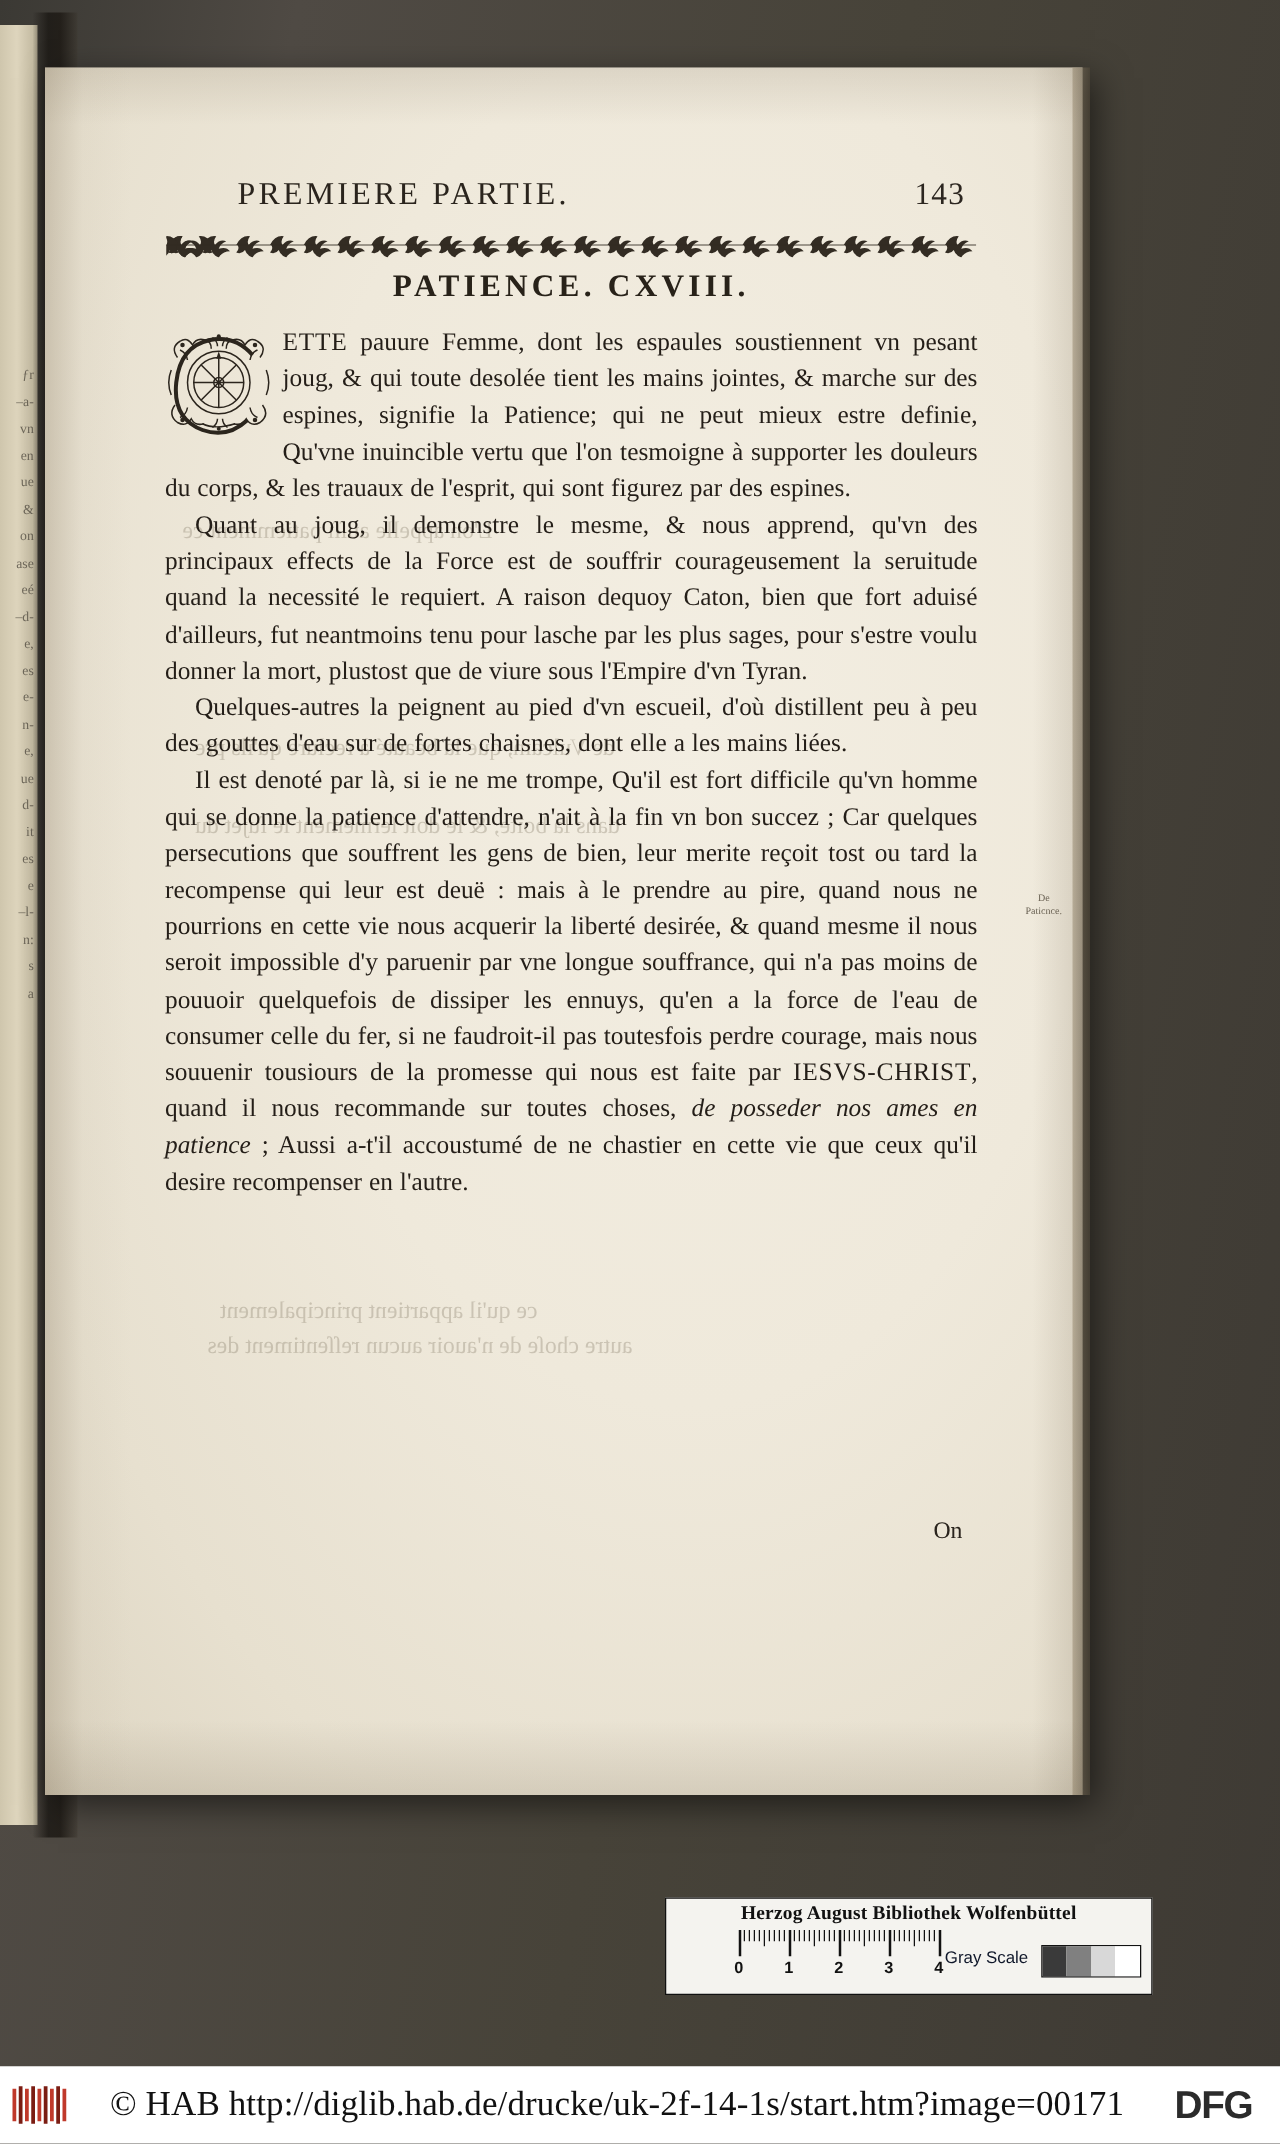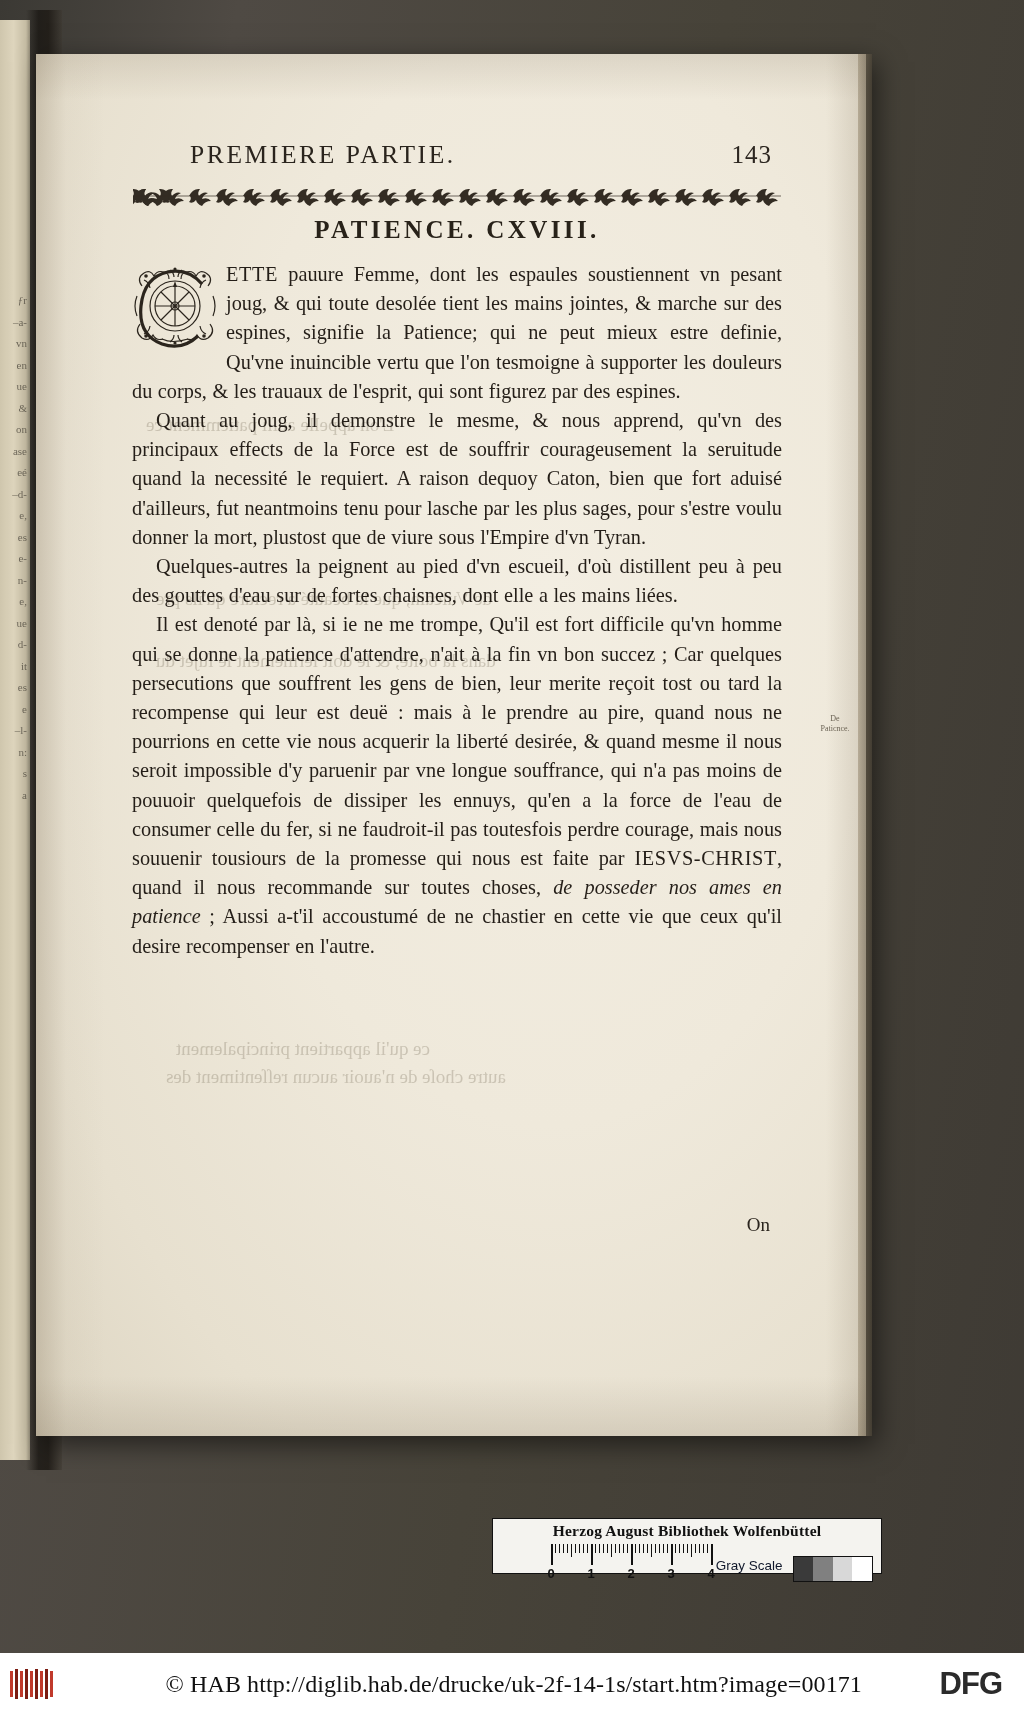--- a/index.html
+++ b/index.html
@@ -181,22 +181,22 @@
   .catchword {
     position: absolute;
     right: 96px; bottom: 200px;
     font-size: 19px;
     color: #2a241d;
   }
 
   
   .target-card {
     position: absolute;
-    left: 492px; top: 1518px;
-    width: 390px; height: 56px;
+    left: 532px; top: 1518px;
+    width: 390px; height: 78px;
     background: #f4f3ef;
     border: 1px solid #111;
     padding-top: 3px;
   }
   .target-title {
     text-align: center;
     font-family: "Liberation Serif", serif;
     font-weight: bold;
     font-size: 15.5px;
     color: #111;
@@ -254,23 +254,23 @@
     gap: 2px;
   }
   .footer-marks i {
     display: block;
     width: 3px; height: 26px;
     background: #c0392b;
   }
   .footer-marks i:nth-child(2n) { background: #7b1d13; height: 30px; }
   .footer-credit {
     flex: 1 1 auto;
-    text-align: center;
+    text-align: left;
     font-family: "Liberation Serif", serif;
-    font-size: 24px;
+    font-size: 28px;
     color: #111;
     letter-spacing: .1px;
     padding-left: 26px;
   }
   .footer-logo {
     font-family: "Liberation Sans", sans-serif;
     font-weight: bold;
     font-size: 31px;
     color: #2b2b2b;
     letter-spacing: -1px;

